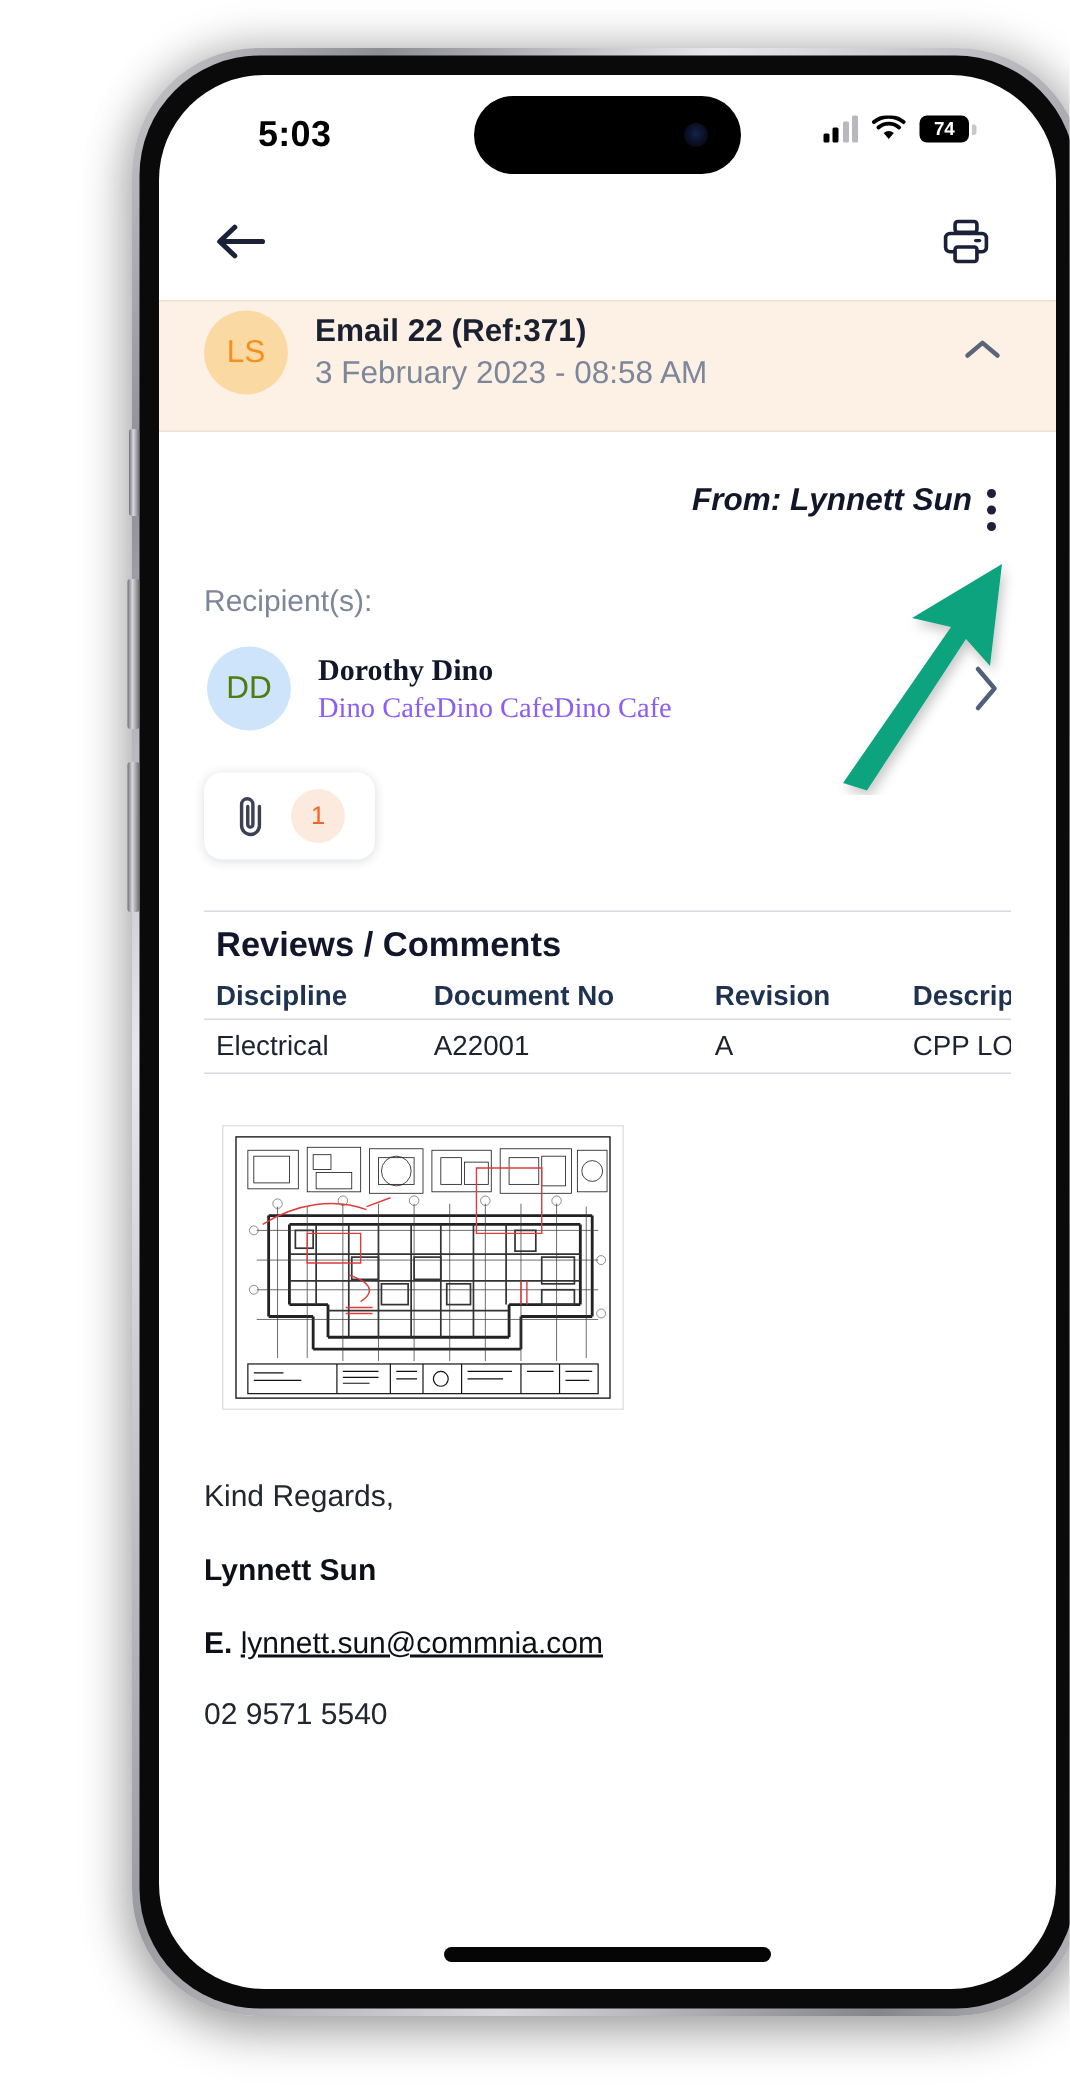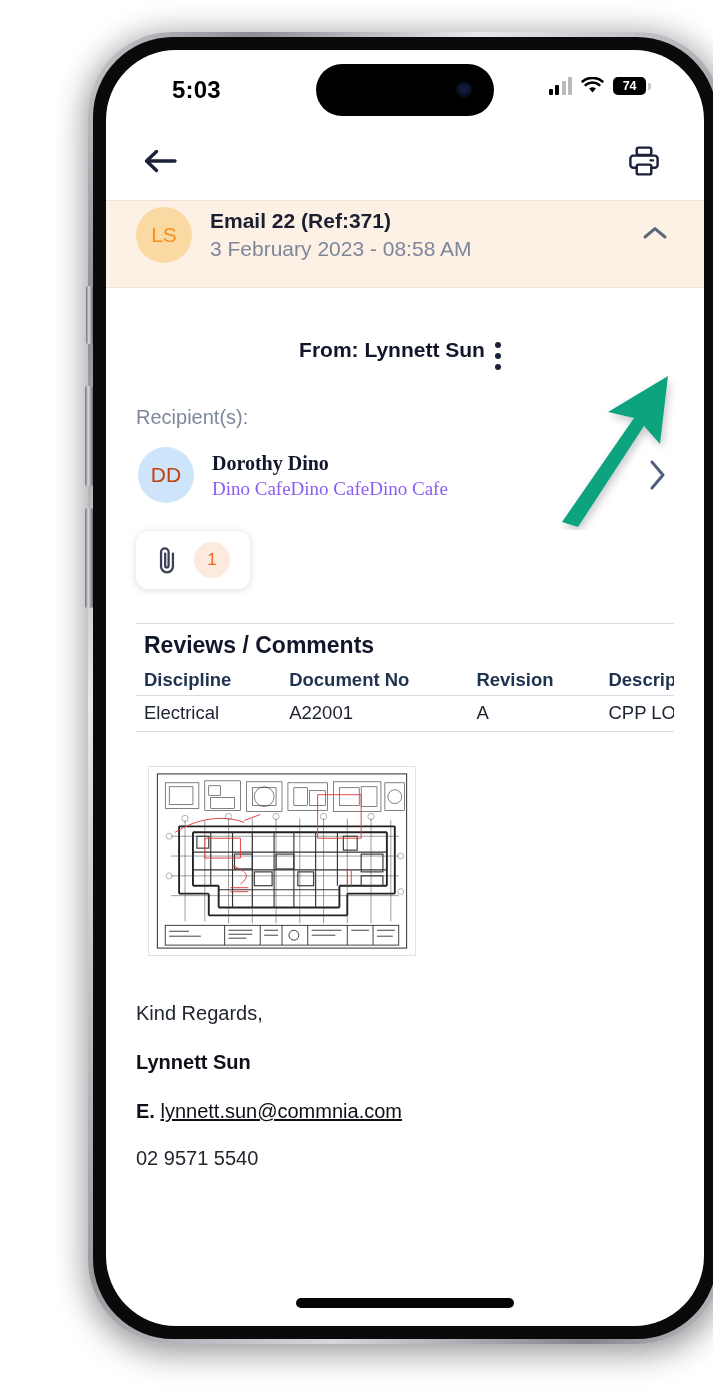--- a/index.html
+++ b/index.html
@@ -122,33 +122,34 @@
     border-bottom: 1px solid #f0e2d4;
     padding: 6px 30px 24px 30px;
     display: flex; align-items: center; gap: 18px;
   }
   .avatar {
     width: 56px; height: 56px; border-radius: 50%;
     display: flex; align-items: center; justify-content: center;
     font-size: 21px; font-weight: 500; flex: none;
   }
   .avatar.ls { background: #fbd9a2; color: #f5901e; }
-  .avatar.dd { background: #cde4fb; color: #c2410c; }
+  .avatar.dd { background: #cde4fb; color: #4d7c0f; }
   .eh-text { flex: 1; min-width: 0; }
   .eh-title { font-size: 21px; color: #1b2030; line-height: 1.34; }
   .eh-title b { font-weight: bold; }
   .eh-date { font-size: 21px; color: #7d8799; line-height: 1.34; }
   .chev-up { flex: none; padding-right: 6px; }
 
   
   .body { padding: 0 30px; background: #fff; }
 
   .from-row {
-    display: flex; align-items: flex-start; justify-content: center;
-    padding-top: 50px;
+    display: flex; align-items: flex-start; justify-content: flex-end;
+    padding-top: 34px;
+    font-style: italic;
   }
   .from-text { font-size: 21px; font-weight: bold; color: #11162a; }
   .kebab { display: flex; flex-direction: column; gap: 5px; padding: 4px 10px; cursor: pointer; }
   .kebab i { width: 6px; height: 6px; border-radius: 50%; background: #1b2138; display: block; }
 
   .subject { font-size: 21px; color: #1b2030; padding-top: 28px; }
   .rec-label { font-size: 20px; color: #7d8799; padding-top: 32px; }
 
   .rec-card {
     display: flex; align-items: center; gap: 18px;

